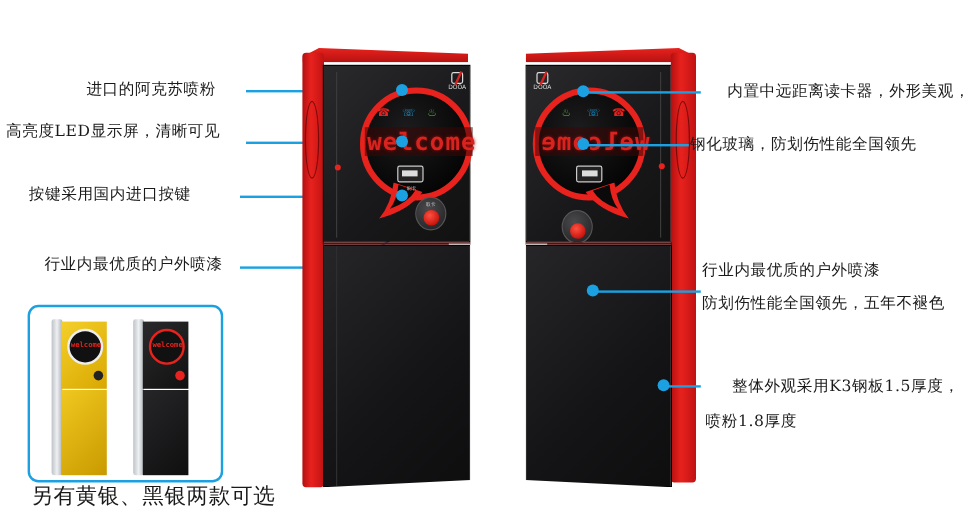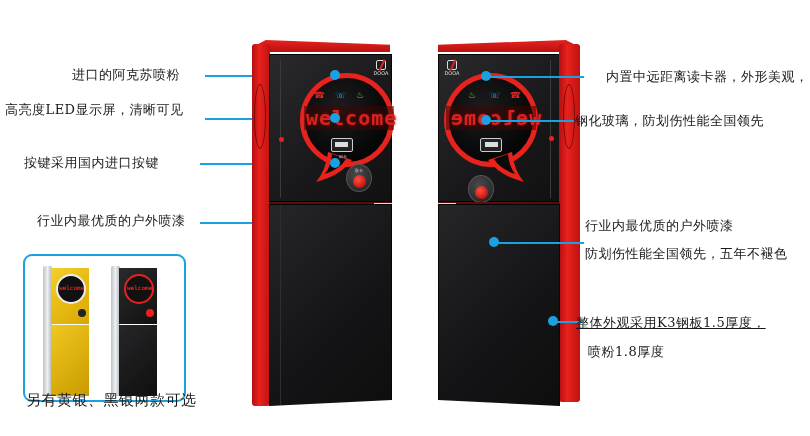--- a/index.html
+++ b/index.html
@@ -142,21 +142,21 @@
 <div class="line" style="left:486px; top:120px; width:88px;"></div>
 <div class="dot" style="left:489px; top:237px;"></div>
 <div class="line" style="left:494px; top:242px; width:90px;"></div>
 <div class="dot" style="left:548px; top:316px;"></div>
 <div class="line" style="left:553px; top:321px; width:31px;"></div>
 
 <div class="label" style="left:606px; top:69px;">内置中远距离读卡器，外形美观，</div>
 <div class="label" style="left:575px; top:113px;">钢化玻璃，防划伤性能全国领先</div>
 <div class="label" style="left:585px; top:218px;">行业内最优质的户外喷漆</div>
 <div class="label" style="left:585px; top:246px;">防划伤性能全国领先，五年不褪色</div>
-<div class="label" style="left:576px; top:315px;text-decoration:underline;">整体外观采用K3钢板1.5厚度，</div>
+<div class="label" style="left:610px; top:315px;">整体外观采用K3钢板1.5厚度，</div>
 <div class="label" style="left:588px; top:344px;">喷粉1.8厚度</div>
 
 <div class="variant-box">
 
   <div class="mini-kiosk" style="left:18px; top:10px; width:46px; height:132px;">
     <div class="abs" style="left:0; top:0; width:9px; height:130px; background:linear-gradient(90deg,#bfc3c7,#eef0f2,#aeb2b6); border-radius:2px;"></div>
     <div class="abs" style="left:8px; top:2px; width:38px; height:56px; background:linear-gradient(135deg,#f4cf2a,#d9a800);"></div>
     <div class="abs" style="left:8px; top:59px; width:38px; height:71px; background:linear-gradient(135deg,#f0c820,#c99a00);"></div>
     <div class="abs" style="left:13px; top:8px; width:30px; height:30px; border-radius:50%; background:#111; border:2px solid #eee;"></div>
     <div class="abs" style="left:16px; top:18px; font-size:6px; font-weight:bold; color:#e8221d; font-family:'DejaVu Sans Mono',monospace;">welcome</div>
@@ -165,13 +165,13 @@
 
   <div class="mini-kiosk" style="left:86px; top:10px; width:46px; height:132px;">
     <div class="abs" style="left:0; top:0; width:9px; height:130px; background:linear-gradient(90deg,#bfc3c7,#eef0f2,#aeb2b6); border-radius:2px;"></div>
     <div class="abs" style="left:8px; top:2px; width:38px; height:56px; background:linear-gradient(135deg,#2a2a2c,#111);"></div>
     <div class="abs" style="left:8px; top:59px; width:38px; height:71px; background:linear-gradient(135deg,#262628,#0f0f10);"></div>
     <div class="abs" style="left:13px; top:8px; width:30px; height:30px; border-radius:50%; background:#111; border:2px solid #e8221d;"></div>
     <div class="abs" style="left:16px; top:18px; font-size:6px; font-weight:bold; color:#e8221d; font-family:'DejaVu Sans Mono',monospace;">welcome</div>
     <div class="abs" style="left:35px; top:43px; width:8px; height:8px; border-radius:50%; background:#e8221d;"></div>
   </div>
 </div>
-<div class="label" style="left:26px; top:392px; font-size:15px;">另有黄银、黑银两款可选</div>
+<div class="label" style="left:26px; top:406px; font-size:18px;">另有黄银、黑银两款可选</div>
 
 </body></html>

